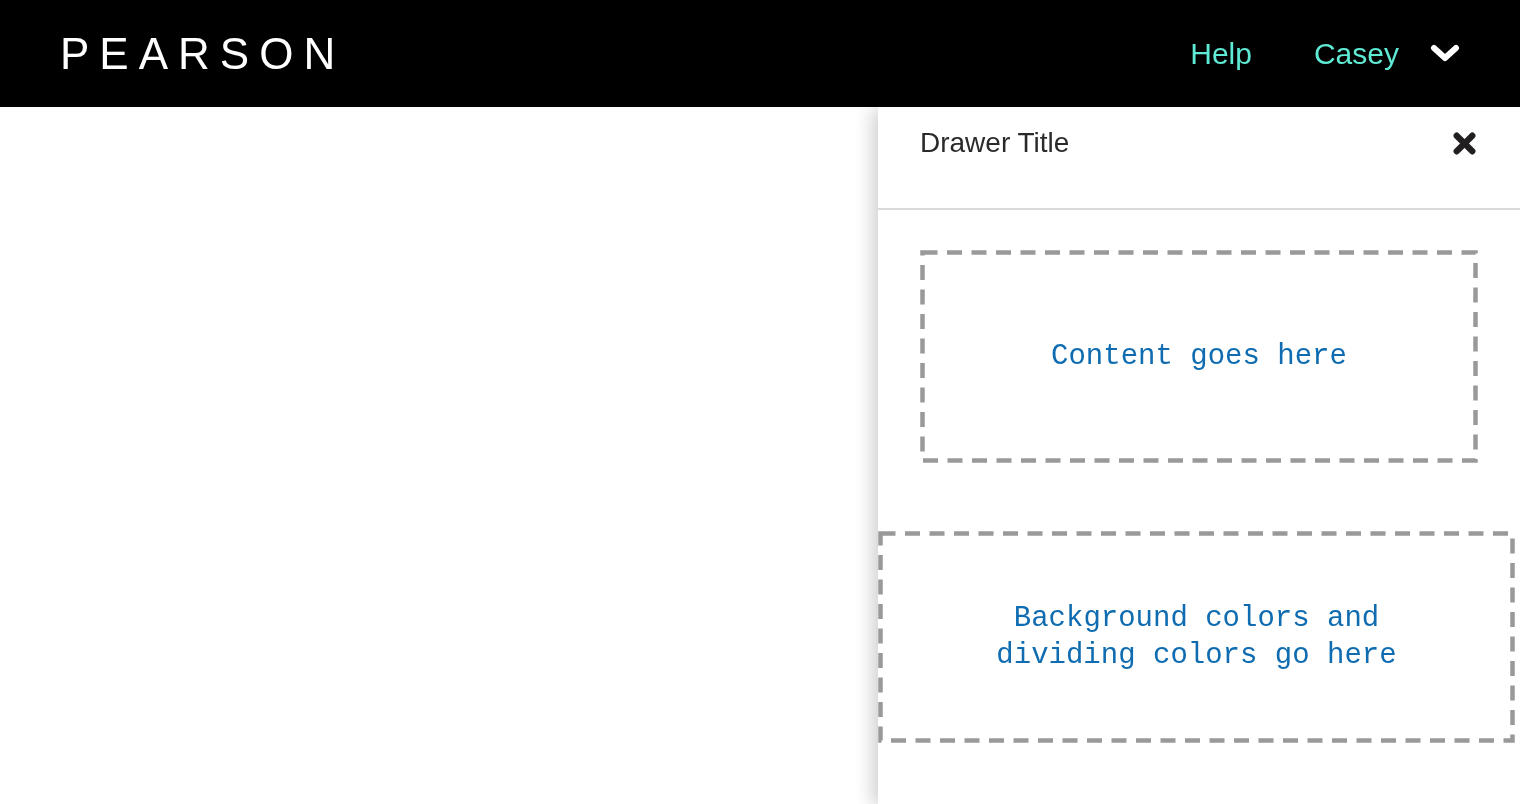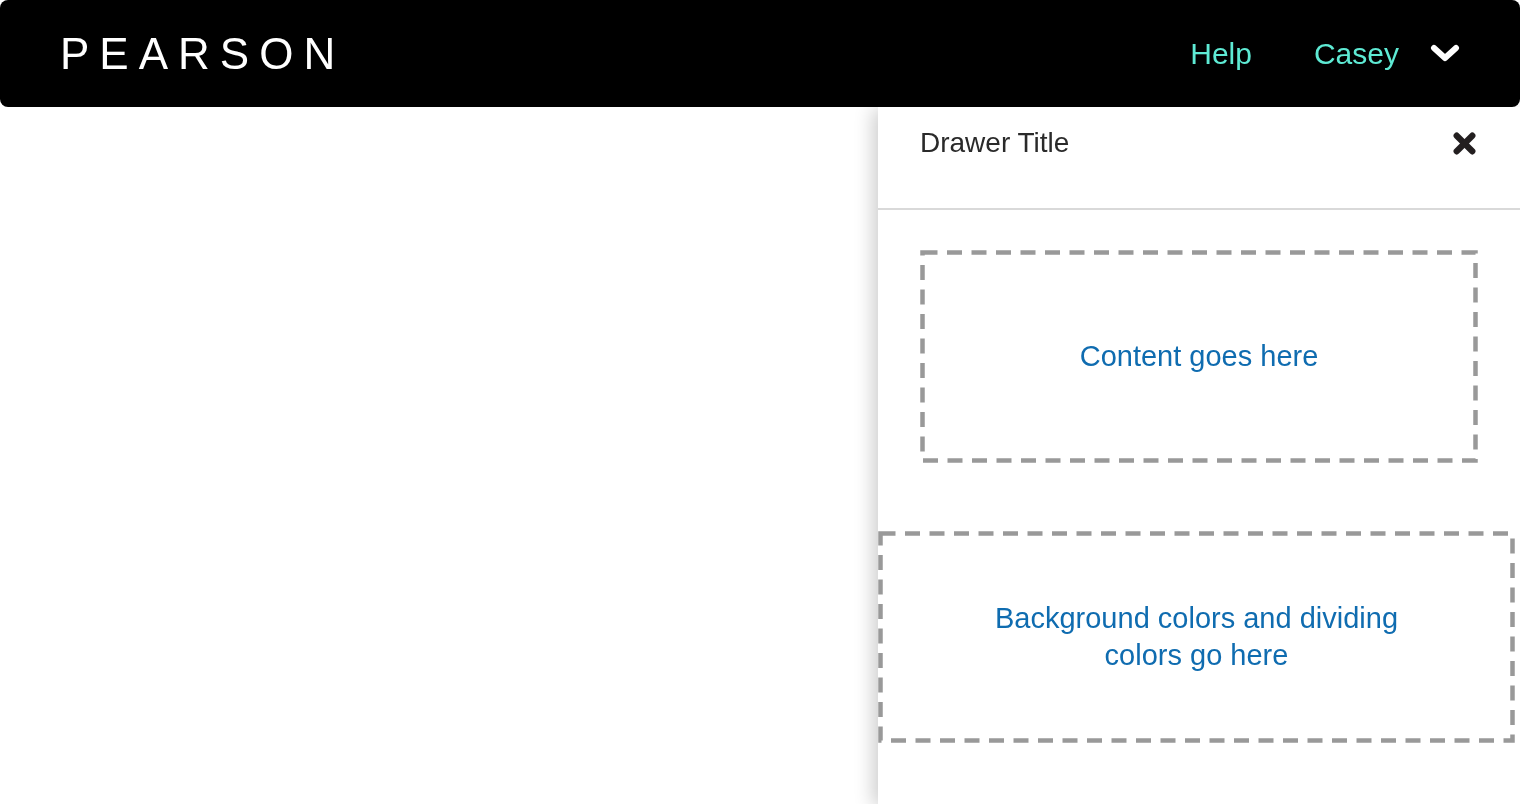--- a/index.html
+++ b/index.html
@@ -10,21 +10,21 @@
     font-family: "Liberation Sans", "DejaVu Sans", sans-serif;
   }
   #app { position: relative; width: 1520px; height: 804px; }
 
   
   .app-header {
     position: absolute; left: 0; top: 0;
     width: 1520px; height: 107px;
     background: #000000;
     z-index: 10;
-    display: flex; align-items: center; border-radius: 8px;
+    display: flex; align-items: center;
   }
   .logo {
     position: absolute; left: 60px; top: 0; height: 107px;
     display: flex; align-items: center;
     color: #ffffff;
     font-size: 44px;
     font-weight: 300;
     letter-spacing: 10px;
     cursor: default;
   }
@@ -80,20 +80,21 @@
   }
   .drawer-divider {
     position: absolute; left: 0; top: 101px;
     width: 100%; height: 2px;
     background: #d9d9d9;
   }
   .placeholder {
     position: absolute;
     display: flex; align-items: center; justify-content: center;
     text-align: center;
+    font-family: Liberation Mono, monospace;
   }
   .placeholder .dash-border {
     position: absolute; left: 0; top: 0;
     pointer-events: none;
   }
   .placeholder .ph-label {
     position: relative;
     color: #0f6cb0;
     font-size: 29px;
     line-height: 37px;

